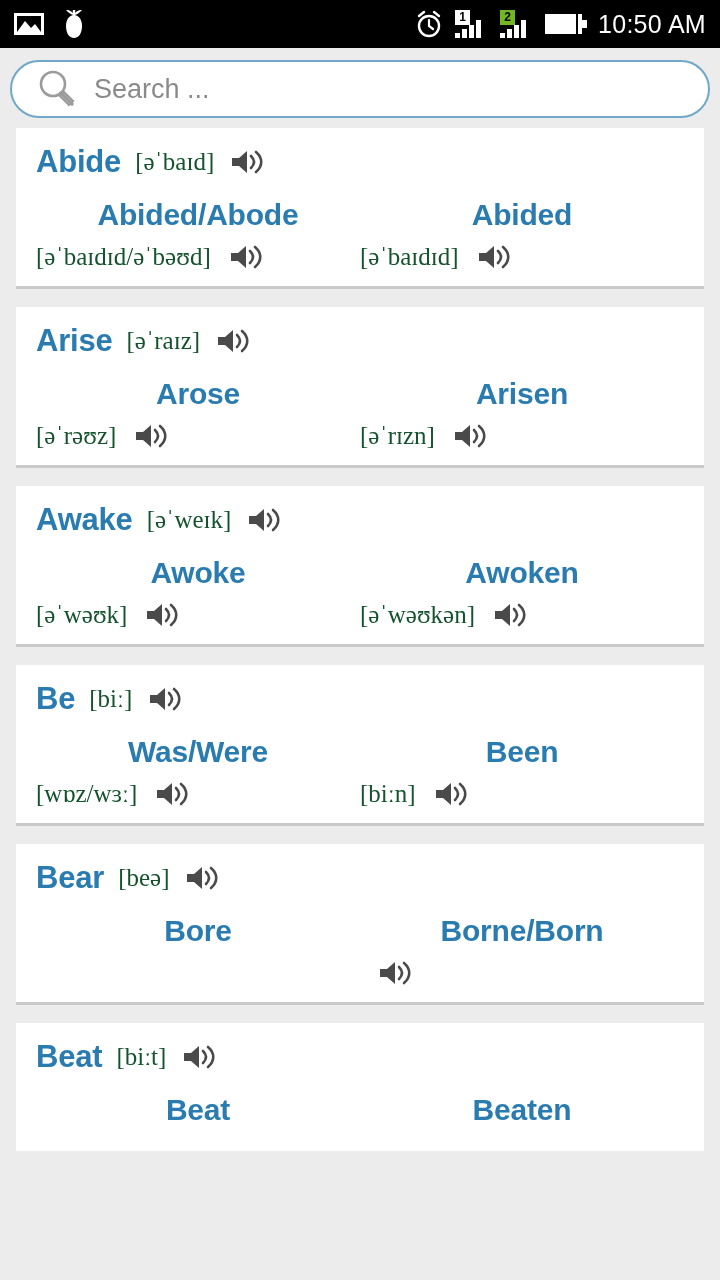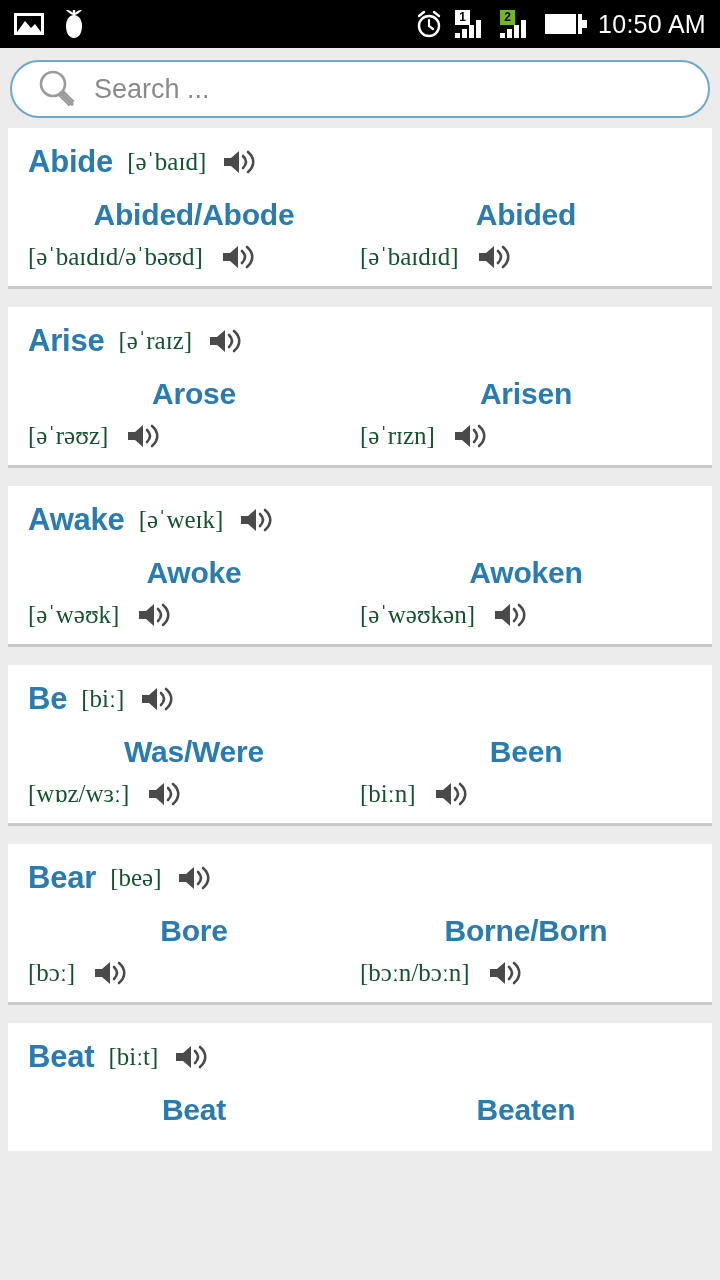--- a/index.html
+++ b/index.html
@@ -47,21 +47,21 @@
   }
   .searchbox .mag{ width:44px; height:44px; flex:0 0 44px; }
   .searchbox input{
     border:0; outline:0; background:transparent; flex:1;
     font-size:27px; color:#5f5f5f; font-family:"Liberation Sans", sans-serif;
     padding-left:16px;
   }
   .searchbox input::placeholder{ color:#8a8a8a; }
 
   
-  .list{ padding:0 8px; }
+  .list{ padding:0 16px; }
   .card{
     background:#fff; border-bottom:3px solid #c9c9c9;
     margin-bottom:18px; padding:16px 0 14px 0;
   }
   .row-head{ display:flex; align-items:center; padding:0 20px; margin-bottom:18px; }
   .hw{
     color:#2a7cb0; font-weight:bold; font-size:31px; letter-spacing:-0.2px;
   }
   .ipa{
     color:#14532d; font-size:25px; margin-left:14px;
@@ -333,35 +333,24 @@
           <svg width="34" height="30" viewBox="0 0 34 30">
             <path d="M2 11 L9 11 L17 4 L17 26 L9 19 L2 19 Z" fill="#4a4a4a"></path>
             <path d="M21 9 C25 13 25 17 21 21" fill="none" stroke="#4a4a4a" stroke-width="2.6" stroke-linecap="round"></path>
             <path d="M26 5 C33 11 33 19 26 25" fill="none" stroke="#4a4a4a" stroke-width="2.6" stroke-linecap="round"></path>
           </svg>
         </span>
       </div>
       <div class="forms">
         <div class="col">
           <div class="form">Bore</div>
-          <div class="sub">
-            <span class="ipa">[bɔː]</span>
-            <span class="spk">
-              <svg width="34" height="30" viewBox="0 0 34 30">
-                <path d="M2 11 L9 11 L17 4 L17 26 L9 19 L2 19 Z" fill="#4a4a4a"></path>
-                <path d="M21 9 C25 13 25 17 21 21" fill="none" stroke="#4a4a4a" stroke-width="2.6" stroke-linecap="round"></path>
-                <path d="M26 5 C33 11 33 19 26 25" fill="none" stroke="#4a4a4a" stroke-width="2.6" stroke-linecap="round"></path>
-              </svg>
-            </span>
-          </div>
         </div>
         <div class="col">
           <div class="form">Borne/Born</div>
           <div class="sub">
-            <span class="ipa">[bɔːn/bɔːn]</span>
             <span class="spk">
               <svg width="34" height="30" viewBox="0 0 34 30">
                 <path d="M2 11 L9 11 L17 4 L17 26 L9 19 L2 19 Z" fill="#4a4a4a"></path>
                 <path d="M21 9 C25 13 25 17 21 21" fill="none" stroke="#4a4a4a" stroke-width="2.6" stroke-linecap="round"></path>
                 <path d="M26 5 C33 11 33 19 26 25" fill="none" stroke="#4a4a4a" stroke-width="2.6" stroke-linecap="round"></path>
               </svg>
             </span>
           </div>
         </div>
       </div>

